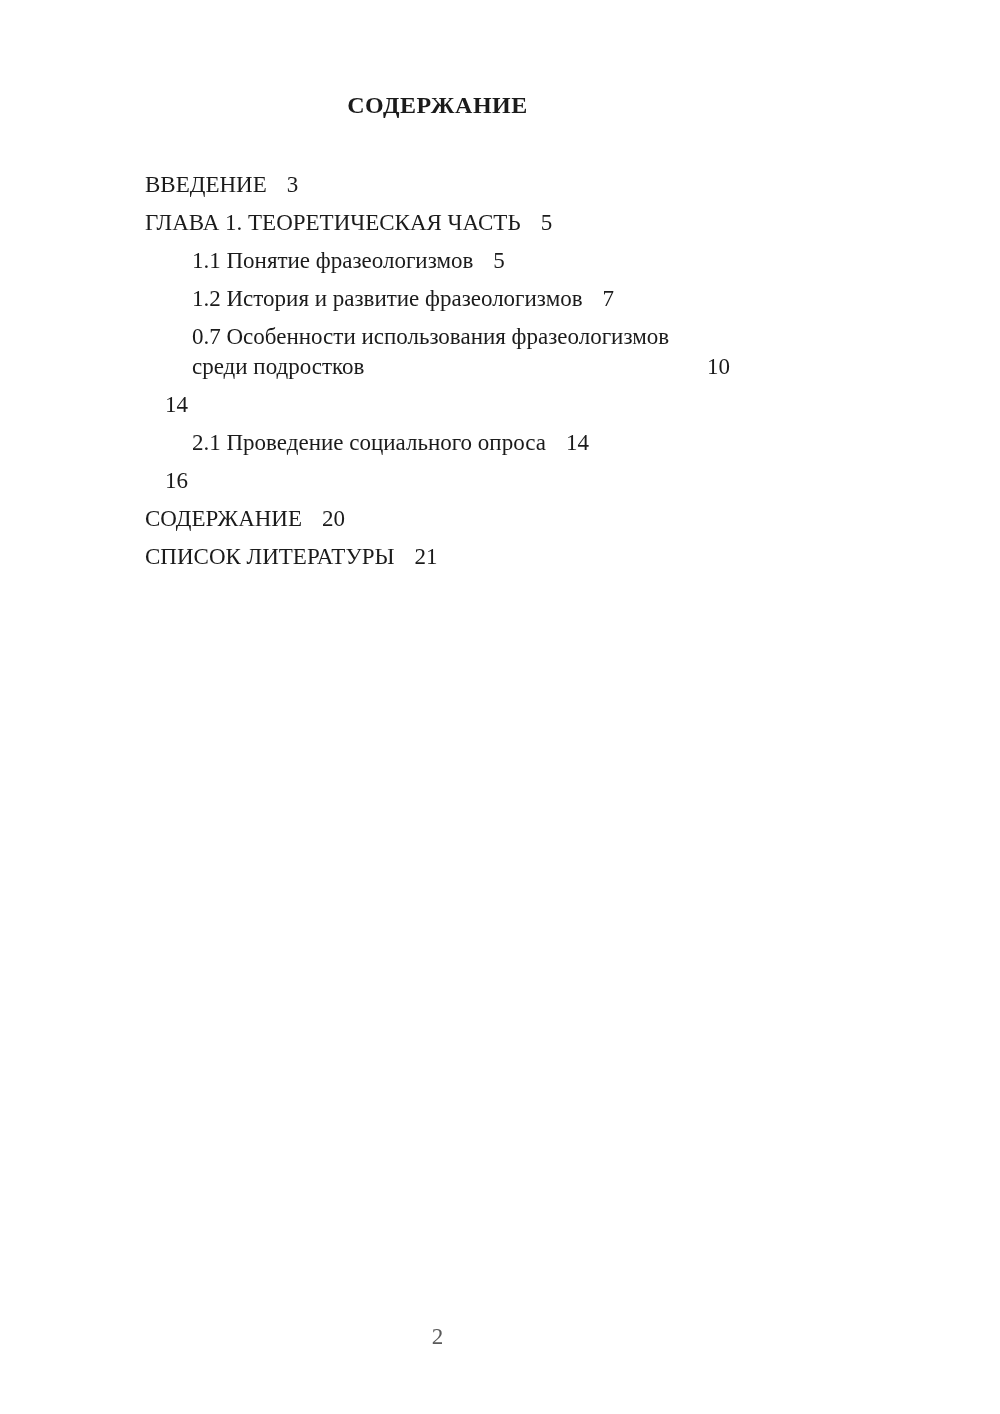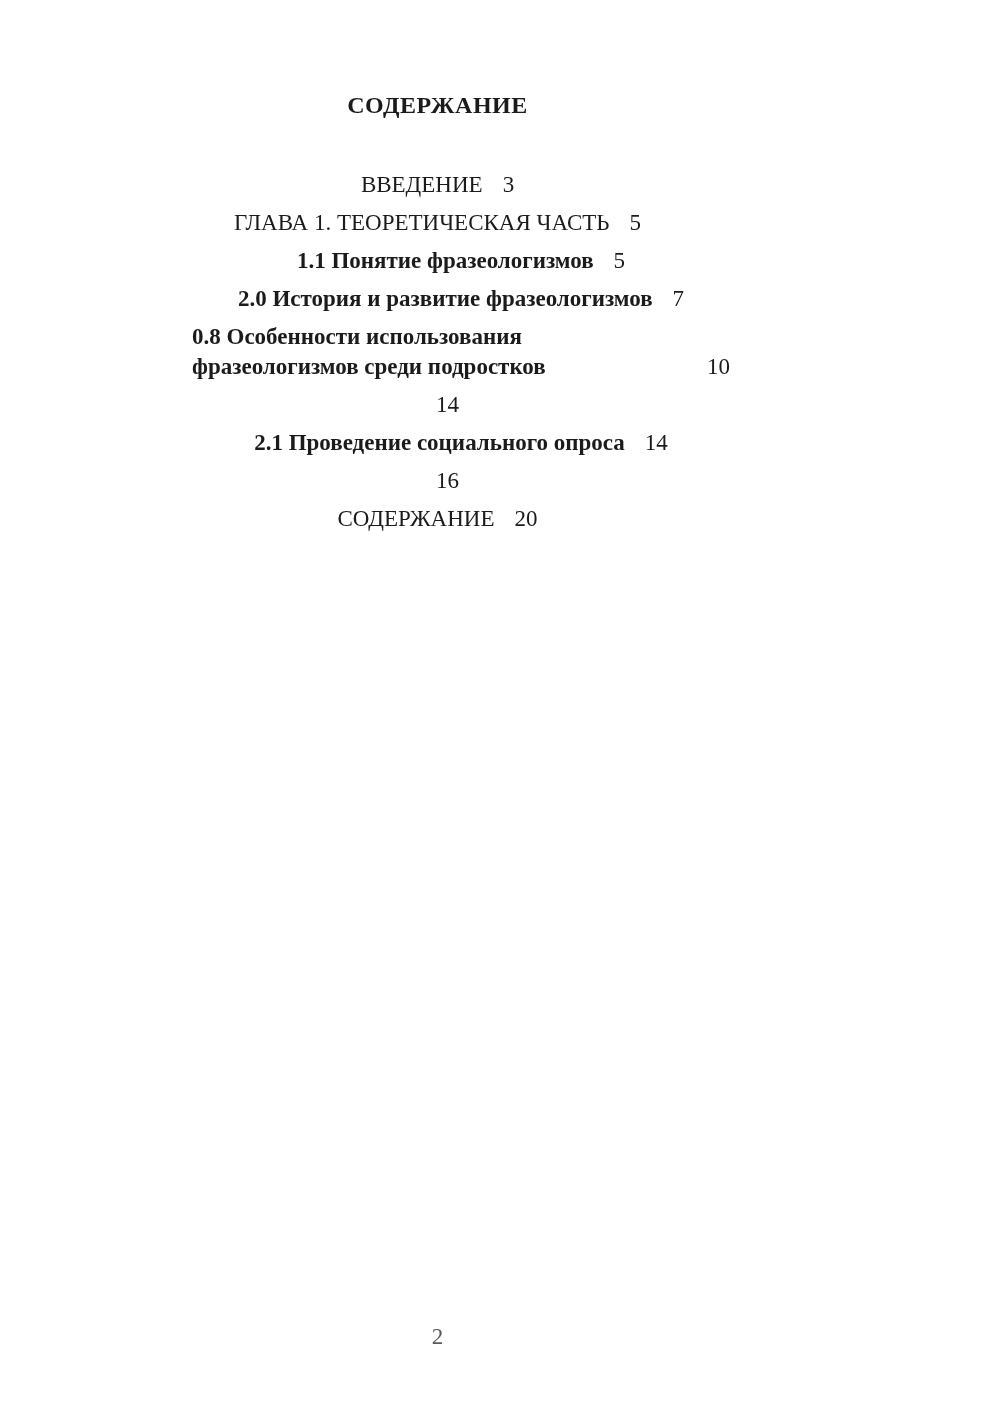--- a/index.html
+++ b/index.html
@@ -32,32 +32,31 @@
     letter-spacing: 0.5px;
   }
   .toc {
     position: absolute;
     top: 170px;
     left: 145px;
     right: 82px;
   }
   .toc-row {
     display: flex;
-    justify-content: center;
+    justify-content: flex-start;
     align-items: flex-end;
     font-size: 23px;
     line-height: 30px;
     margin-bottom: 8px;
   }
   .toc-label {
     max-width: 620px;
   }
   .toc-row.indent .toc-label {
     padding-left: 47px;
-    font-weight: bold;
   }
   .toc-page {
     white-space: nowrap;
     padding-left: 20px;
   }
   .footer {
     position: absolute;
     top: 1322px;
     left: 145px;
     right: 82px;
@@ -82,27 +81,27 @@
     <span class="toc-label">ГЛАВА 1. ТЕОРЕТИЧЕСКАЯ ЧАСТЬ</span>
     <span class="toc-page">5</span>
   </div>
 
   <div class="toc-row indent">
     <span class="toc-label">1.1 Понятие фразеологизмов</span>
     <span class="toc-page">5</span>
   </div>
 
   <div class="toc-row indent">
-    <span class="toc-label">2.0 История и развитие фразеологизмов</span>
+    <span class="toc-label">1.2 История и развитие фразеологизмов</span>
     <span class="toc-page">7</span>
   </div>
 
 
   <div class="toc-row indent">
-    <span class="toc-label">0.8 Особенности использования фразеологизмов среди подростков</span>
+    <span class="toc-label">0.7 Особенности использования фразеологизмов среди подростков</span>
     <span class="toc-page">10</span>
   </div>
 
   <div class="toc-row">
     <span class="toc-page">14</span>
   </div>
 
   <div class="toc-row indent">
     <span class="toc-label">2.1 Проведение социального опроса</span>
     <span class="toc-page">14</span>
@@ -110,15 +109,19 @@
 
   <div class="toc-row indent">
     <span class="toc-page">16</span>
   </div>
 
   <div class="toc-row">
     <span class="toc-label">СОДЕРЖАНИЕ</span>
     <span class="toc-page">20</span>
   </div>
 
+  <div class="toc-row">
+    <span class="toc-label">СПИСОК ЛИТЕРАТУРЫ</span>
+    <span class="toc-page">21</span>
+  </div>
 </div>
   <div class="footer">2</div>
 </div>
 
 </body></html>

